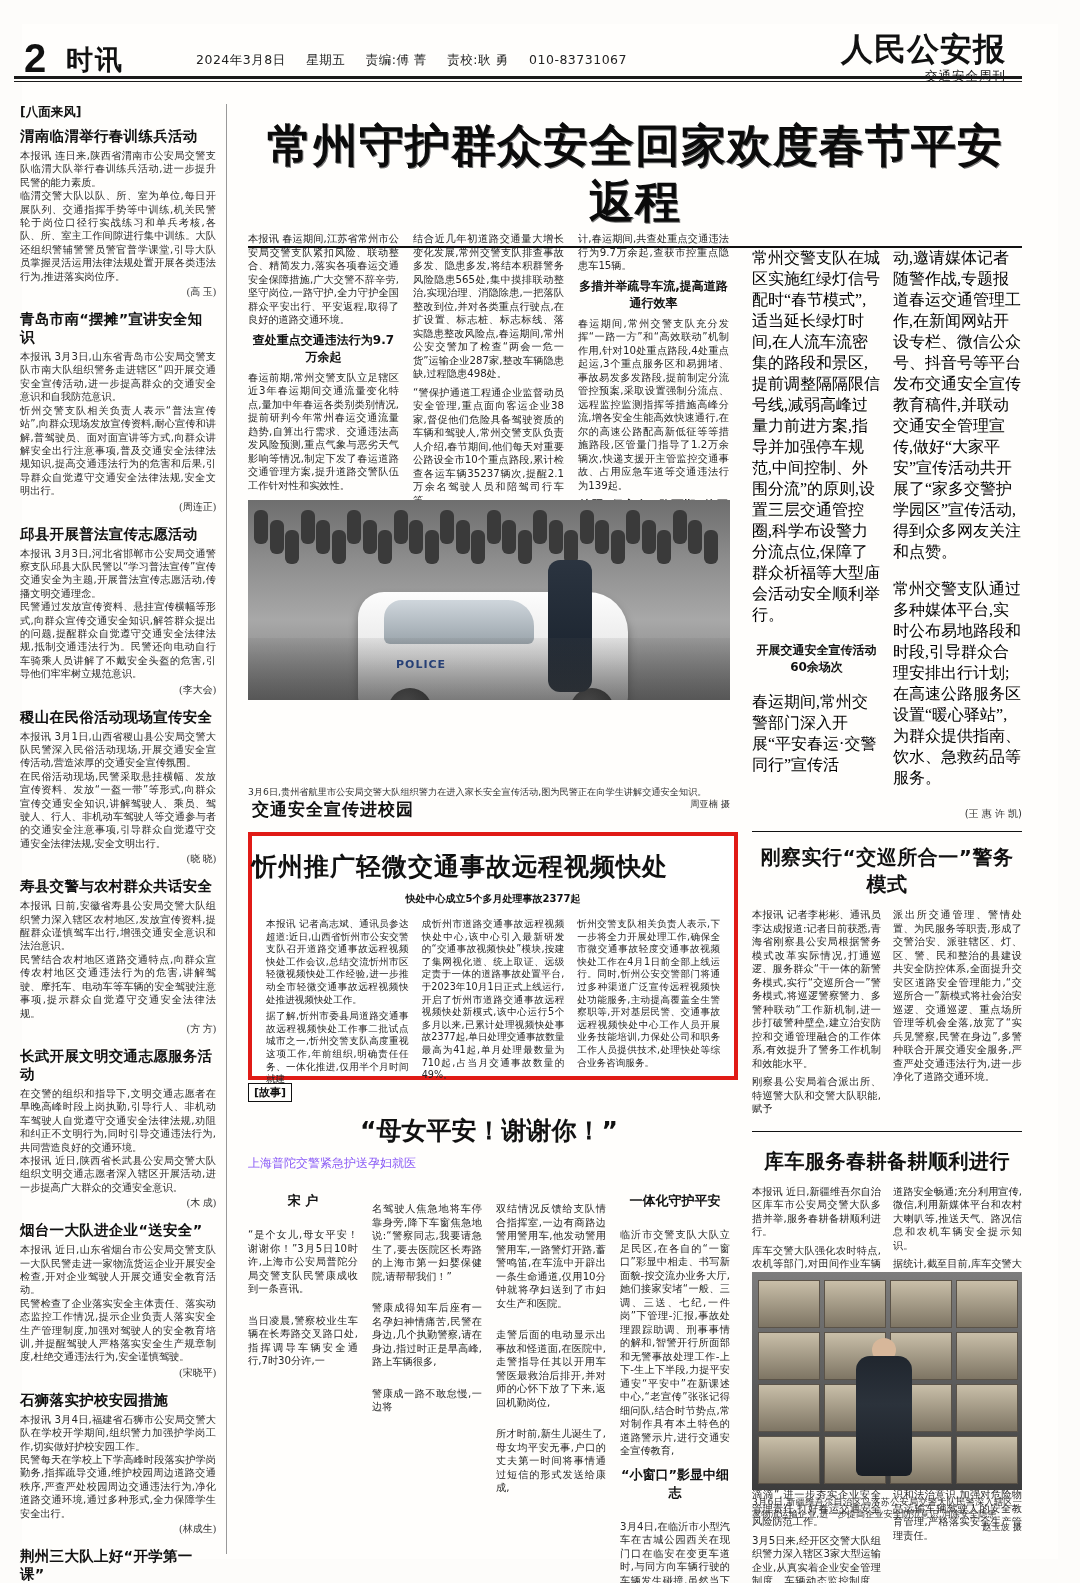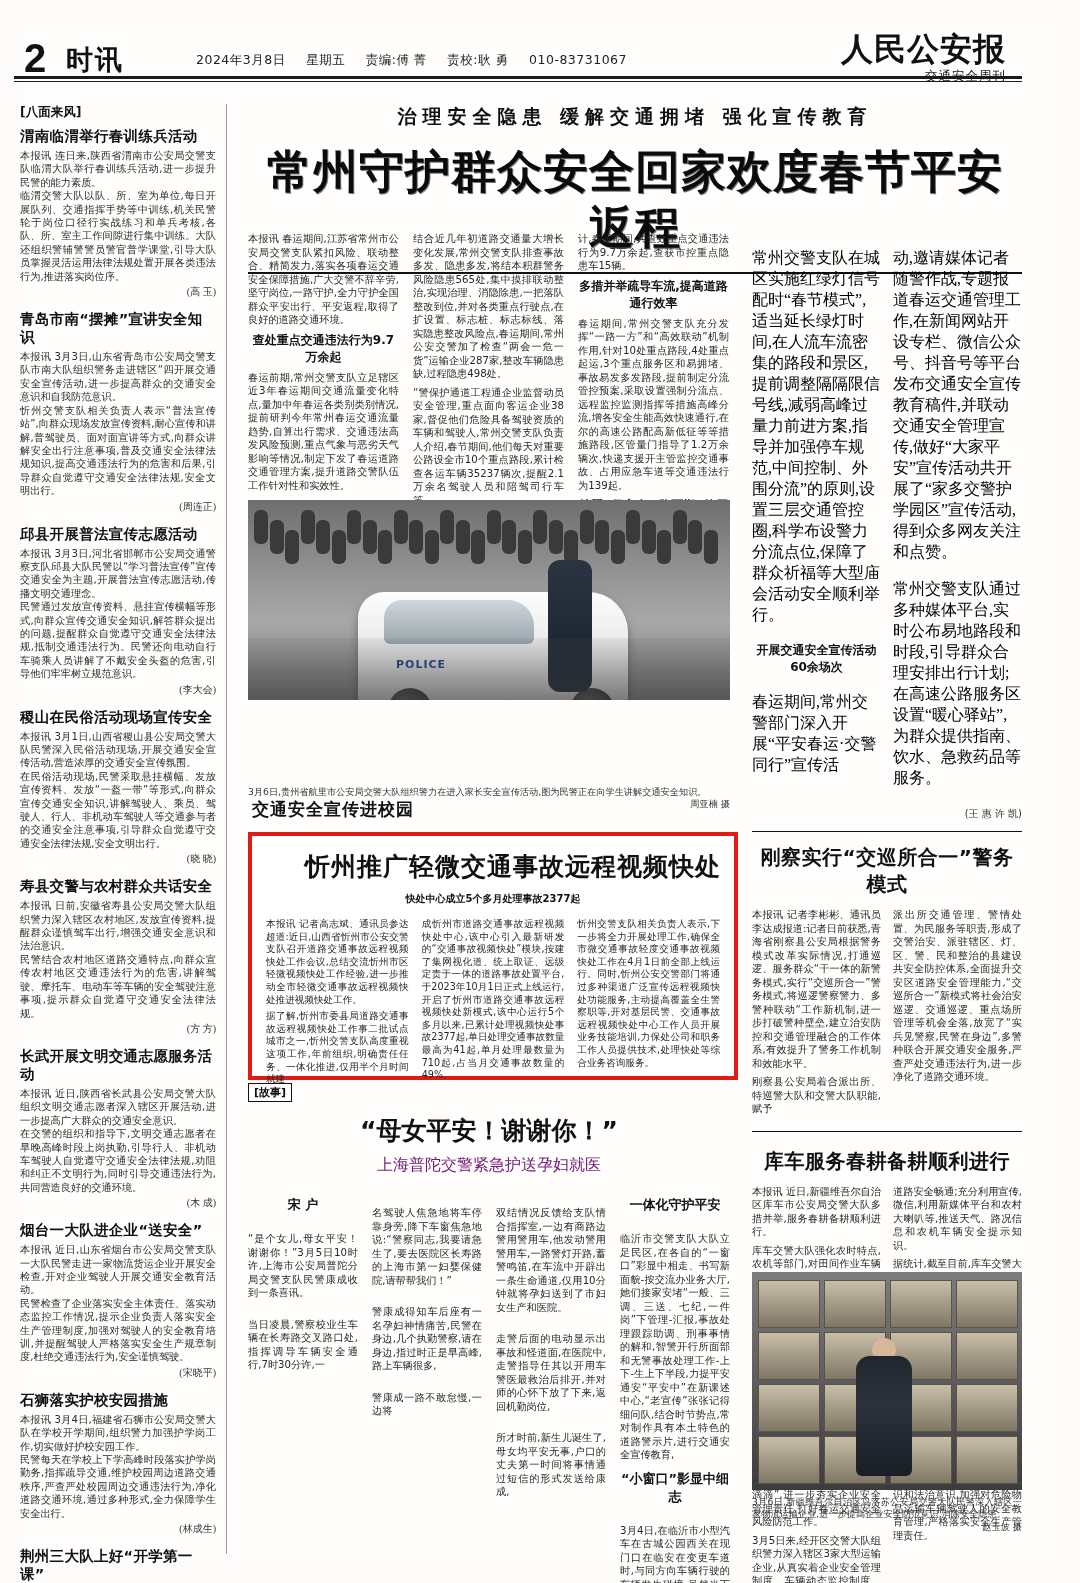--- a/index.html
+++ b/index.html
@@ -121,22 +121,22 @@
   .cap1-title{
     position:absolute;left:252px;top:798px;font-family:"DejaVu Sans",sans-serif;
     font-weight:bold;font-size:17px;color:#111;letter-spacing:1px;
   }
   
   .redbox{
     position:absolute;left:248px;top:832px;width:482px;height:240px;
     border:4px solid #e01b16;background:#fff;
   }
   .redbox h2{
-    margin:14px 0 0 0;text-align:center;font-family:"DejaVu Sans",sans-serif;
-    font-weight:bold;font-size:25px;color:#111;letter-spacing:1px;padding-left:40px;
+    margin:14px 0 0 0;font-family:"DejaVu Sans",sans-serif;
+    font-weight:bold;font-size:25px;color:#111;letter-spacing:1px;
   }
   .redbox .sub{
     text-align:center;font-family:"DejaVu Sans",sans-serif;font-size:10px;
     color:#111;margin-top:9px;font-weight:bold;
   }
   .redbox .rb-cols{display:flex;gap:13px;padding:12px 14px 0 14px;}
   .redbox .rb-cols .c{width:145px;}
   .redbox .rb-cols p{
     margin:0 0 4px 0;font-size:9.6px;line-height:12.6px;text-align:justify;color:#262626;
     font-family:"DejaVu Sans",sans-serif;
@@ -145,22 +145,22 @@
   .lower{position:absolute;left:248px;top:1082px;width:482px;}
   .tag-blk{
     display:inline-block;border:1px solid #111;padding:1px 5px;font-size:11px;
     font-family:"DejaVu Sans",sans-serif;font-weight:bold;color:#111;
   }
   .lower h2{
     margin:12px 0 0 0;text-align:center;font-family:"DejaVu Sans",sans-serif;
     font-weight:bold;font-size:25px;color:#111;
   }
   .lower .sub{
-    text-align:center;font-family:"DejaVu Sans",sans-serif;font-size:16px;
-    color:#701a75;margin-top:8px;
+    text-align:left;font-family:"DejaVu Sans",sans-serif;font-size:12px;
+    color:#8b5cf6;margin-top:8px;
   }
   .lower-cols{display:flex;gap:14px;margin-top:12px;}
   .lower-cols .c{width:151px;}
   .lower-cols p{
     margin:18px 0 5px 0;font-size:10.2px;line-height:13.5px;text-align:justify;color:#262626;
     font-family:"DejaVu Sans",sans-serif;
   }
   .mini-head{
     font-family:"DejaVu Sans",sans-serif;font-weight:bold;font-size:13px;
     text-align:center;margin:8px 0 6px 0;color:#111;
@@ -247,22 +247,22 @@
           <div class="byline">(晓  晓)</div>
         </div>
         <div class="brief">
           <h3>寿县交警与农村群众共话安全</h3>
           <p>本报讯  日前,安徽省寿县公安局交警大队组织警力深入辖区农村地区,发放宣传资料,提醒群众谨慎驾车出行,增强交通安全意识和法治意识。</p>
           <p>民警结合农村地区道路交通特点,向群众宣传农村地区交通违法行为的危害,讲解驾驶、摩托车、电动车等车辆的安全驾驶注意事项,提示群众自觉遵守交通安全法律法规。</p>
           <div class="byline">(方  方)</div>
         </div>
         <div class="brief">
           <h3>长武开展文明交通志愿服务活动</h3>
+          <p>在交警的组织和指导下,文明交通志愿者在早晚高峰时段上岗执勤,引导行人、非机动车驾驶人自觉遵守交通安全法律法规,劝阻和纠正不文明行为,同时引导交通违法行为,共同营造良好的交通环境。</p>
           <p>本报讯  近日,陕西省长武县公安局交警大队组织文明交通志愿者深入辖区开展活动,进一步提高广大群众的交通安全意识。</p>
-          <p>在交警的组织和指导下,文明交通志愿者在早晚高峰时段上岗执勤,引导行人、非机动车驾驶人自觉遵守交通安全法律法规,劝阻和纠正不文明行为,同时引导交通违法行为,共同营造良好的交通环境。</p>
           <div class="byline">(木  成)</div>
         </div>
         <div class="brief">
           <h3>烟台一大队进企业“送安全”</h3>
           <p>本报讯  近日,山东省烟台市公安局交警支队一大队民警走进一家物流货运企业开展安全检查,开对企业驾驶人开展交通安全教育活动。</p>
           <p>民警检查了企业落实安全主体责任、落实动态监控工作情况,提示企业负责人落实安全生产管理制度,加强对驾驶人的安全教育培训,并提醒驾驶人严格落实安全生产规章制度,杜绝交通违法行为,安全谨慎驾驶。</p>
           <div class="byline">(宋晓平)</div>
         </div>
         <div class="brief">
           <h3>石狮落实护校安园措施</h3>
@@ -271,21 +271,20 @@
           <div class="byline">(林成生)</div>
         </div>
         <div class="brief">
           <h3>荆州三大队上好“开学第一课”</h3>
         </div>
       </div>
   </div>
   <div class="vrule"></div>
 
   <div class="head-area">
-    <div class="shoulder">治理安全隐患    缓解交通拥堵    强化宣传教育</div>
     <div class="main-head">常州守护群众安全回家欢度春节平安返程</div>
     <div class="head-rule"></div>
   </div>
 
   <div class="mid">
     <div class="mid-cols" id="lead-cols">
         <div class="c">
           <p>本报讯  春运期间,江苏省常州市公安局交警支队紧扣风险、联动整合、精简发力,落实各项春运交通安全保障措施,广大交警不辞辛劳,坚守岗位,一路守护,全力守护全国群众平安出行、平安返程,取得了良好的道路交通环境。</p>
           <div class="subhead">查处重点交通违法行为9.7万余起</div>
           <p>春运前期,常州交警支队立足辖区近3年春运期间交通流量变化特点,量加中年春运各类别类别情况,提前研判今年常州春运交通流量趋势,自算出行需求、交通违法高发风险预测,重点气象与恶劣天气影响等情况,制定下发了春运道路交通管理方案,提升道路交警队伍工作针对性和实效性。</p>

